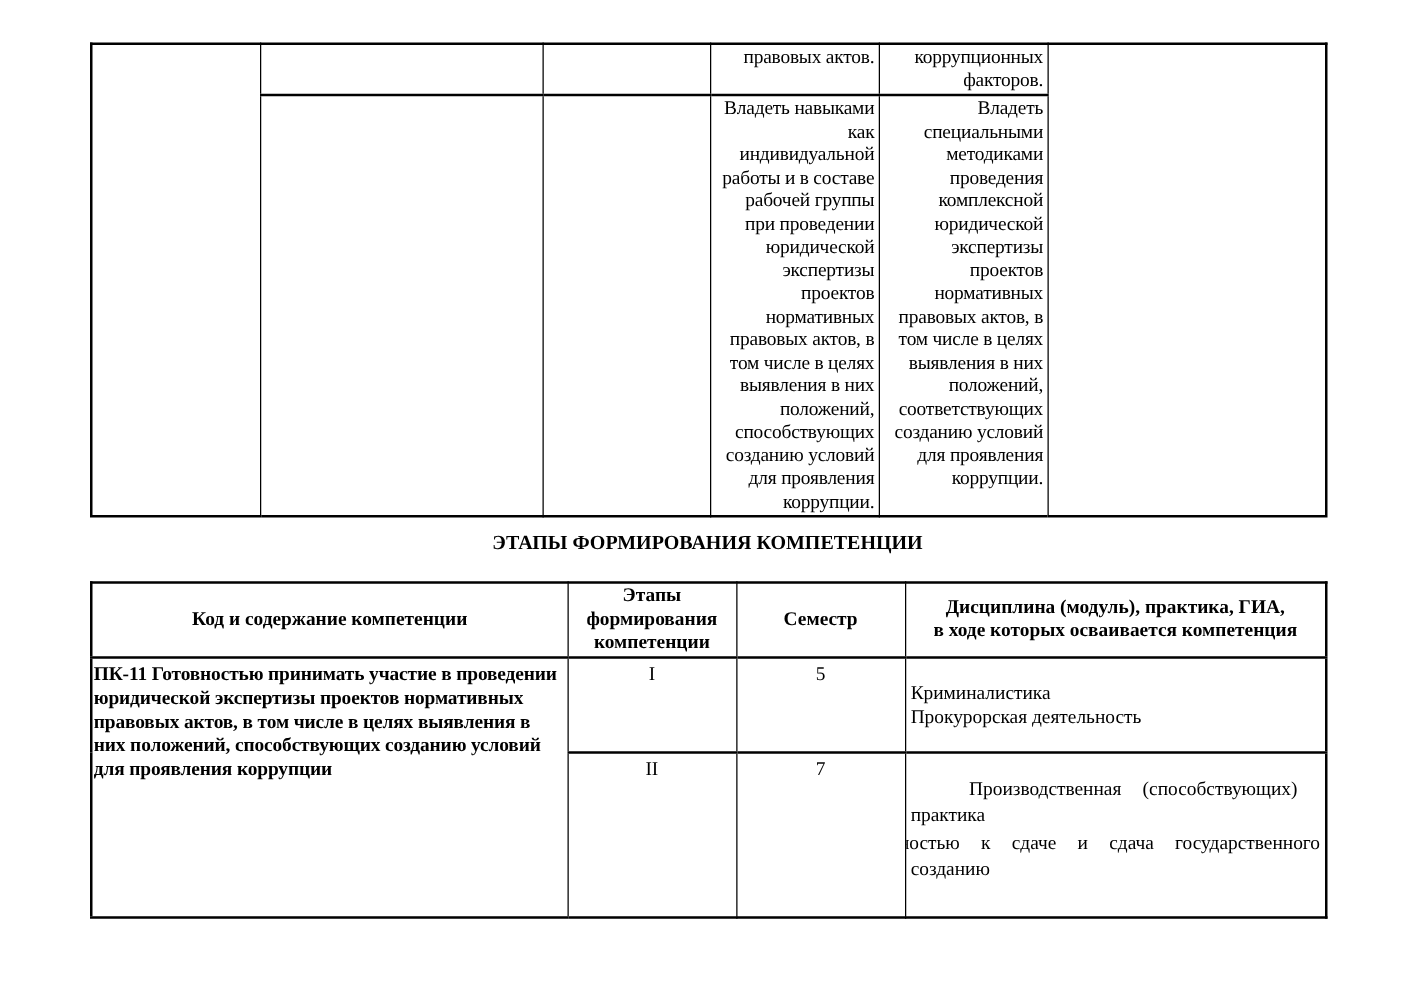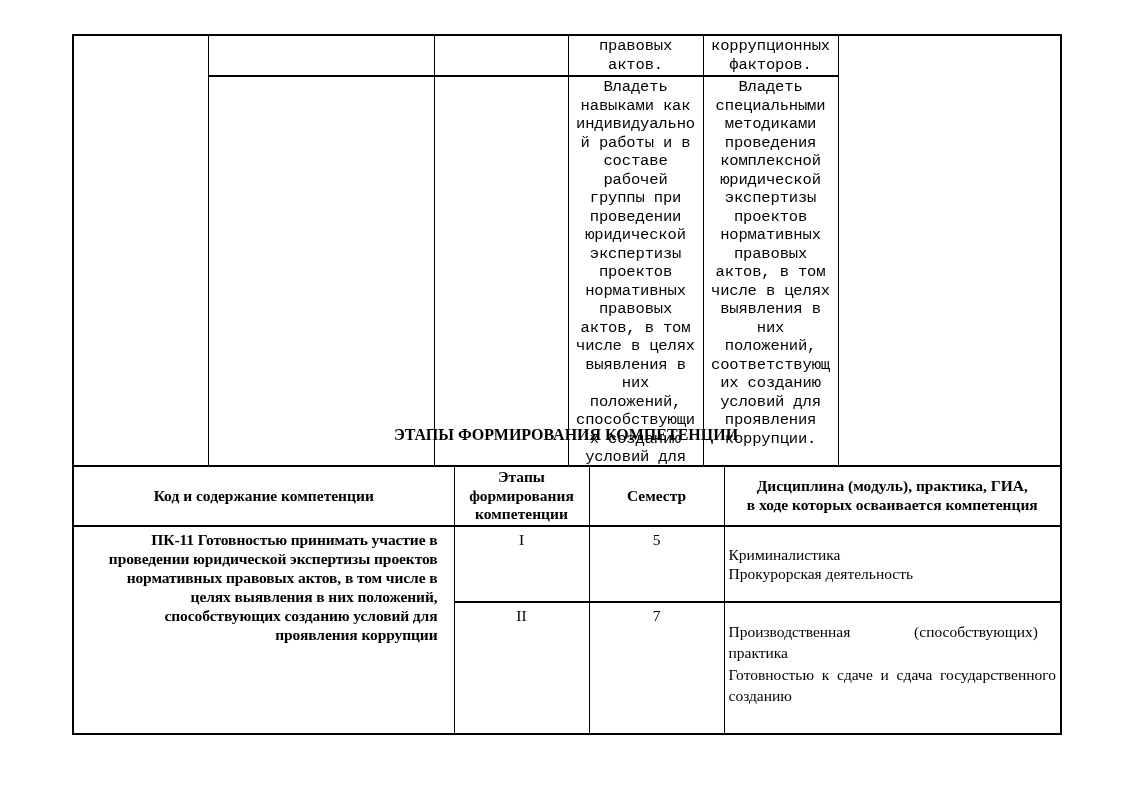--- a/index.html
+++ b/index.html
@@ -40,21 +40,21 @@
   .t1 {
     left: 72px;
     top: 34px;
     width: 988px;
     height: 372px;
     border: 2px solid #000000;
   }
   .t1 tr.r1 { height: 38px; }
   .t1 tr.r1 > td { border-bottom-width: 2px; }
   .t1 td.merged { border-bottom-width: 2px; }
-  .t1 td.txt { letter-spacing: -0.15px; text-align: center; font-family: Liberation Mono, monospace; }
+  .t1 td.txt { letter-spacing: -0.15px; text-align: right; }
   
   .heading {
     position: absolute;
     left: 72px;
     top: 426px;
     width: 988px;
     text-align: center;
     font-weight: bold;
     font-size: 16px;
     line-height: 18px;
@@ -73,39 +73,40 @@
   .t2 th {
     font-weight: bold;
     text-align: center;
     vertical-align: middle;
     border-bottom-width: 2px;
     padding: 1px 4px;
   }
   .t2 tr.row1 > td { border-bottom-width: 2px; }
   .t2 td.comp {
     font-weight: bold;
-    text-align: right;
-    padding: 3px 16px;
+    text-align: left;
+    padding: 3px 1px;
     line-height: 19px;
     letter-spacing: -0.1px;
   }
   .t2 td.center {
     text-align: center;
     padding-top: 3px;
     line-height: 19px;
   }
   .t2 td.disc {
     text-align: left;
     padding: 18px 4px;
     line-height: 19px;
   }
   .t2 td.disc2 { line-height: 21.5px; }
   .spread {
     display: flex;
-    justify-content: space-between;
+    justify-content: flex-end;
+    gap: 17px;
   }
   .spread.inset { padding-right: 18px; }
 </style>
 </head>
 <body>
 
 <div class="page">
 
   <table class="t1">
     <colgroup>

